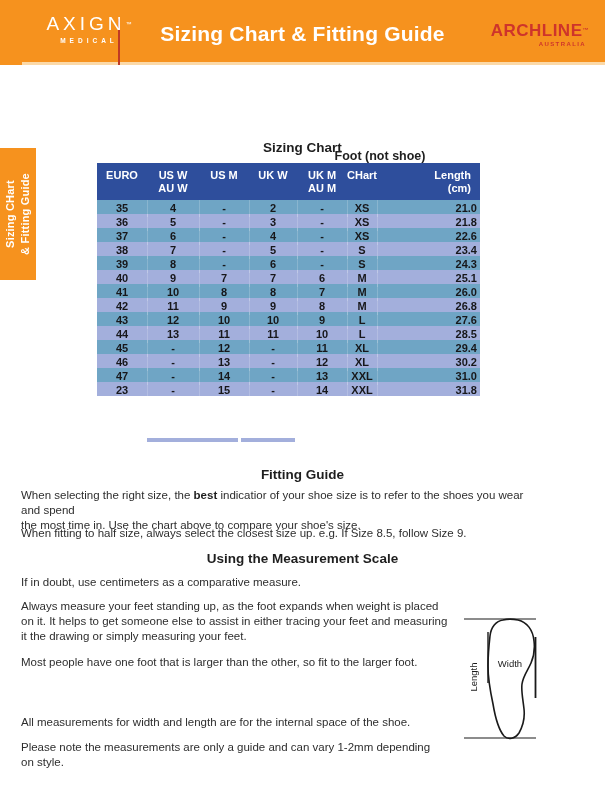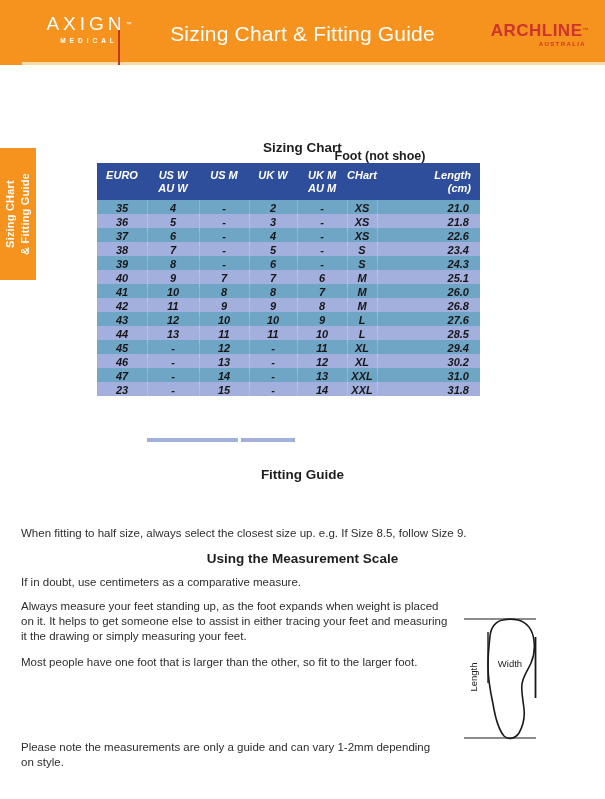--- a/index.html
+++ b/index.html
@@ -14,47 +14,47 @@
   
   .hdr{position:absolute;left:0;top:0;width:605px;height:62px;background:var(--orange);}
   .hdr-underline{position:absolute;left:0;top:62px;width:605px;height:3px;background:var(--pale-orange);}
   .hdr-underline-left{position:absolute;left:0;top:62px;width:22px;height:3px;background:var(--orange);}
   .axign{position:absolute;left:44px;top:13px;width:90px;text-align:center;}
   .axign-name{color:#fff;font-size:19px;font-weight:400;letter-spacing:4px;line-height:22px;position:relative;z-index:2;}
   .axign-tm{font-size:6px;vertical-align:top;letter-spacing:0;}
   .axign-sub{color:#fff;font-size:6.5px;font-weight:700;letter-spacing:4px;margin-top:2px;position:relative;z-index:2;}
   .axign-line{position:absolute;left:74px;top:6px;width:2px;height:46px;background:var(--axign-line-red);z-index:1;}
   .hdr-title{position:absolute;left:0;top:22px;width:605px;text-align:center;color:var(--title-white);
-             font-size:21px;font-weight:400;letter-spacing:.2px;}
+             font-size:21px;font-weight:700;letter-spacing:.2px;}
   .archline{position:absolute;right:16px;top:21px;width:120px;text-align:right;}
   .archline-name{color:var(--brand-red);font-size:17px;font-weight:700;letter-spacing:.5px;line-height:19px;}
   .archline-tm{font-size:6px;vertical-align:top;}
   .archline-sub{color:var(--brand-red);font-size:6px;font-weight:700;letter-spacing:1.4px;margin-top:1px;padding-right:3px;}
   
   .side-tab{position:absolute;left:0;top:148px;width:36px;height:132px;background:var(--orange);}
   .side-tab-inner{position:absolute;left:-48px;top:48px;width:132px;height:36px;transform:rotate(-90deg);
                   display:flex;flex-direction:column;justify-content:center;text-align:center;}
   .side-tab-inner div{color:#fff;font-weight:700;font-size:11px;line-height:15px;letter-spacing:.2px;}
   
   .tbl-title{position:absolute;left:0;top:140px;width:605px;text-align:center;font-size:13.5px;
              font-weight:700;color:#1E1E1E;}
   .foot-note{position:absolute;left:280px;top:149px;width:200px;text-align:center;font-size:12.5px;
              font-weight:700;color:#1E1E1E;}
   .tbl{position:absolute;left:97px;top:163px;width:383px;}
-  .thead,.tr{display:grid;grid-template-columns:50px 52px 50px 48px 50px 30px 103px;font-style:italic;}
+  .thead,.tr{display:grid;grid-template-columns:50px 52px 50px 48px 50px 30px 103px;}
   .thead{background:var(--header-blue);height:37px;}
   .th{color:#fff;font-size:11px;font-weight:700;line-height:12.5px;padding-top:6px;text-align:center;
       white-space:pre-line;}
   .th.c6{text-align:right;padding-right:9px;}
   .tr{height:14px;}
   .tr.teal{background:var(--row-teal);}
   .tr.peri{background:var(--row-periwinkle);}
   .td{font-size:11px;font-weight:700;color:var(--table-text);line-height:17px;text-align:center;}
   .td + .td{box-shadow:inset 1px 0 0 rgba(255,255,255,.18);}
-  .td.c6{text-align:right;padding-right:11px;}
+  .td.c6{text-align:right;padding-right:3px;}
   .tbl-strip{position:absolute;top:438px;height:4px;background:var(--row-periwinkle);}
   .strip-a{left:147px;width:91px;} .strip-b{left:241px;width:54px;}
   
   .h-center{position:absolute;left:0;width:605px;text-align:center;font-size:13.5px;font-weight:700;color:#1E1E1E;}
   .para{position:absolute;left:21px;font-size:11.5px;line-height:15px;color:var(--text-dark);
         white-space:pre-line;width:510px;}
   .para b{font-weight:700;color:#1E1E1E;}
   
   .foot-diagram{position:absolute;left:450px;top:592px;width:110px;height:158px;}
 </style>
@@ -227,28 +227,31 @@
           <div class="td c4">14</div>
           <div class="td c5">XXL</div>
           <div class="td c6">31.8</div>
         </div>
       </div>
   </div>
   <div class="tbl-strip strip-a"></div>
   <div class="tbl-strip strip-b"></div>
 
   <div class="h-center" style="top:467px;">Fitting Guide</div>
+  <div class="para" style="top:488px;"><span>When selecting the right size, the </span><b>best</b><span> indicatior of your shoe size is to refer to the shoes you wear and spend
+the most time in. Use the chart above to compare your shoe's size.</span></div>
   <div class="para" style="top:526px;">When fitting to half size, always select the closest size up. e.g. If Size 8.5, follow Size 9.</div>
 
   <div class="h-center" style="top:551px;">Using the Measurement Scale</div>
   <div class="para" style="top:575px;">If in doubt, use centimeters as a comparative measure.</div>
   <div class="para" style="top:655px;width:430px;">Most people have one foot that is larger than the other, so fit to the larger foot.</div>
   <div class="para" style="top:599px;width:430px;">Always measure your feet standing up, as the foot expands when weight is placed
 on it. It helps to get someone else to assist in either tracing your feet and measuring
 it the drawing or simply measuring your feet.</div>
+  <div class="para" style="top:715px;">All measurements for width and length are for the internal space of the shoe.</div>
   <div class="para" style="top:740px;">Please note the measurements are only a guide and can vary 1-2mm depending
 on style.</div>
 
   <svg class="foot-diagram" viewBox="0 0 110 158" xmlns="http://www.w3.org/2000/svg">
     <line x1="14" y1="27" x2="86" y2="27" stroke="#8C8C8C" stroke-width="2"></line>
     <line x1="14" y1="146" x2="86" y2="146" stroke="#8C8C8C" stroke-width="2"></line>
     <path fill="none" stroke="#1A1A1A" stroke-width="1.6" d="M53,28 C46,29 41,35 40,44 C39,53 38,63 38,74 C38,86 40,98 43,112 C45,124 48,137 54,144 C58,148 65,147 69,141 C73,134 75,126 74,117 C73,107 71,99 72,92 C73,84 78,78 81,71 C84,64 85,57 84,49 C83,38 77,30 68,28 C63,27 57,27 53,28 Z"></path>
     <line x1="38" y1="40" x2="38" y2="91" stroke="#1A1A1A" stroke-width="1.4"></line>
     <line x1="85.5" y1="45" x2="85.5" y2="106" stroke="#1A1A1A" stroke-width="1.8"></line>
     <text x="60" y="75" font-size="9.5" font-family="Liberation Sans, sans-serif" fill="#1A1A1A" text-anchor="middle" id="width-label-text">Width</text>

